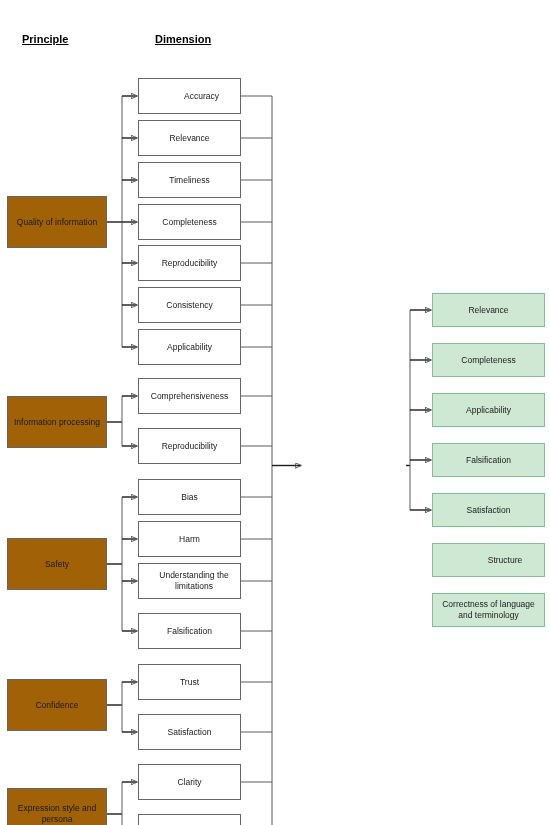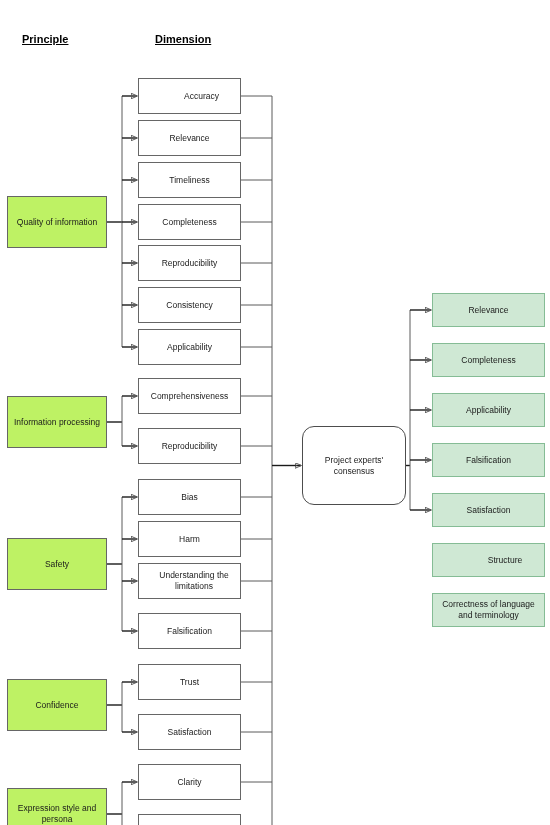--- a/index.html
+++ b/index.html
@@ -40,21 +40,21 @@
     display: flex;
     align-items: center;
     justify-content: center;
     text-align: center;
     font-size: 8.5px;
     line-height: 1.25;
     color: #1a1a1a;
     padding: 2px 3px;
   }
   .principle-box {
-    background: #bef264;
+    background: #a16207;
     border: 1px solid #666666;
     left: 7px;
     width: 100px;
     height: 52px;
   }
   .dimension-box {
     background: #ffffff;
     border: 1px solid #666666;
     left: 138px;
     width: 103px;
@@ -187,21 +187,20 @@
       <div class="node dimension-box" style="top: 451px;">Bias</div>
       <div class="node dimension-box" style="top: 493px;">Harm</div>
       <div class="node dimension-box" style="top: 535px; padding-left: 12px;">Understanding the limitations</div>
       <div class="node dimension-box" style="top: 585px;">Falsification</div>
       <div class="node dimension-box" style="top: 636px;">Trust</div>
       <div class="node dimension-box" style="top: 686px;">Satisfaction</div>
       <div class="node dimension-box" style="top: 736px; text-align: center;">Clarity</div>
       <div class="node dimension-box" style="top: 786px; font-family: Liberation Mono, monospace;">Empathy</div>
     </div>
 
-  <div class="node consensus-box">Project experts' consensus</div>
 
   <div id="outcome-layer">
       <div class="node outcome-box" style="top: 265px;">Relevance</div>
       <div class="node outcome-box" style="top: 315px;">Completeness</div>
       <div class="node outcome-box" style="top: 365px;">Applicability</div>
       <div class="node outcome-box" style="top: 415px;">Falsification</div>
       <div class="node outcome-box" style="top: 465px;">Satisfaction</div>
       <div class="node outcome-box" style="top: 515px; padding-left: 36px;">Structure</div>
       <div class="node outcome-box" style="top: 565px;">Correctness of language and terminology</div>
     </div>

